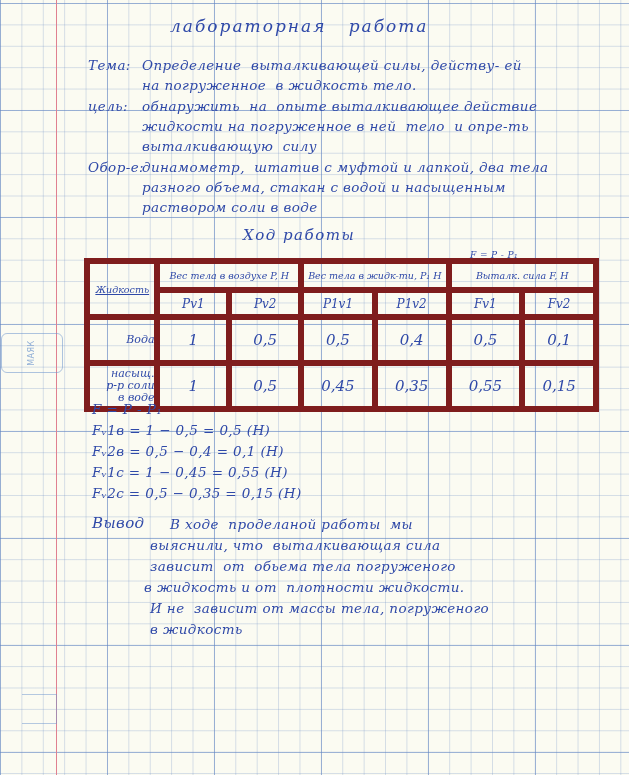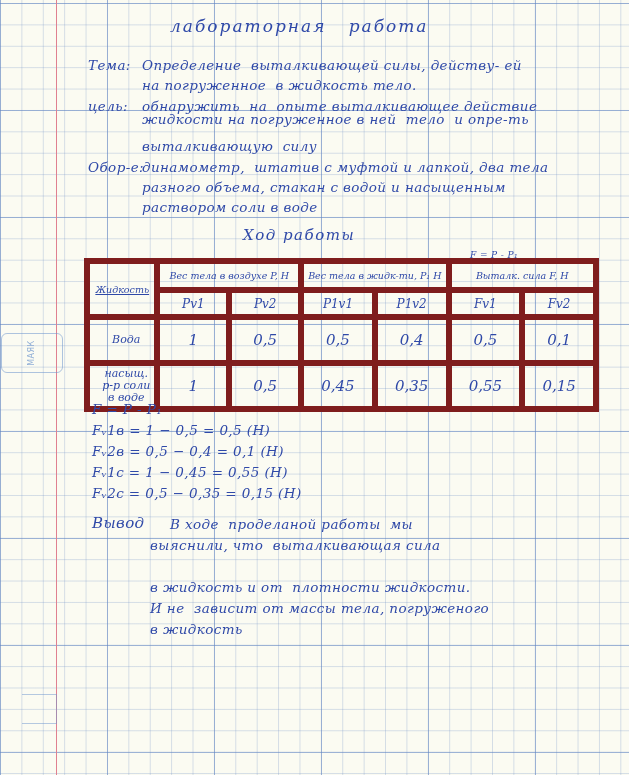--- a/index.html
+++ b/index.html
@@ -135,21 +135,21 @@
     font-size: 12px;
     height: 21px;
   }
   #data-table .val-cell {
     font-size: 15px;
     height: 40px;
   }
   #data-table .rowlabel {
     font-size: 11px;
     line-height: 12px;
-    text-align: center;
+    text-align: right;
     padding-left: 8px;
     white-space: pre-line;
   }
   #data-table .col-first { width: 62px; text-decoration: underline; }
   #data-table .col-rest  { width: 75.5px; }
 </style>
 </head>
 <body>
 
 <div id="page">
@@ -161,21 +161,21 @@
   <div id="corner-box"></div>
 
   <div class="hw hw-title" style="left:170px; top:16px;">лабораторная   работа</div>
 
   <div class="hw hw-body" style="left:88px; top:56px;">Тема:</div>
   <div class="hw hw-body" style="left:142px; top:56px;">Определение  выталкивающей силы, действу- ей</div>
   <div class="hw hw-body" style="left:142px; top:76px;">на погруженное  в жидкость тело.</div>
 
   <div class="hw hw-body" style="left:88px; top:97px;">цель:</div>
   <div class="hw hw-body" style="left:142px; top:97px;">обнаружить  на  опыте выталкивающее действие</div>
-  <div class="hw hw-body" style="left:142px; top:110px;">жидкости на погруженное в ней  тело  и опре-ть</div>
+  <div class="hw hw-body" style="left:142px; top:117px;">жидкости на погруженное в ней  тело  и опре-ть</div>
   <div class="hw hw-body" style="left:142px; top:137px;">выталкивающую  силу</div>
 
   <div class="hw hw-body" style="left:88px; top:158px;">Обор-е:</div>
   <div class="hw hw-body" style="left:142px; top:158px;">динамометр,  штатив с муфтой и лапкой, два тела</div>
   <div class="hw hw-body" style="left:142px; top:178px;">разного объема, стакан с водой и насыщенным</div>
   <div class="hw hw-body" style="left:142px; top:198px;">раствором соли в воде</div>
 
   <div class="hw hw-title" style="left:243px; top:226px; font-size:15px; letter-spacing:1.5px;">Ход работы</div>
 
   <table id="data-table">
@@ -221,17 +221,18 @@
 
   <div class="hw hw-body" style="left:92px; top:400px;">F = P - P₁</div>
   <div class="hw hw-body" style="left:92px; top:421px;">Fᵥ1в = 1 − 0,5 = 0,5 (Н)</div>
   <div class="hw hw-body" style="left:92px; top:442px;">Fᵥ2в = 0,5 − 0,4 = 0,1 (Н)</div>
   <div class="hw hw-body" style="left:92px; top:463px;">Fᵥ1с = 1 − 0,45 = 0,55 (Н)</div>
   <div class="hw hw-body" style="left:92px; top:484px;">Fᵥ2с = 0,5 − 0,35 = 0,15 (Н)</div>
 
   <div class="hw hw-body" style="left:92px; top:514px; font-size:15px;">Вывод</div>
   <div class="hw hw-body" style="left:170px; top:515px;">В ходе  проделаной работы  мы</div>
   <div class="hw hw-body" style="left:150px; top:536px;">выяснили, что  выталкивающая сила</div>
-  <div class="hw hw-body" style="left:150px; top:578px;">в жидкость и от  плотности жидкости.</div>
+  <div class="hw hw-body" style="left:150px; top:557px;">зависит  от  обьема тела погруженого</div>
+  <div class="hw hw-body" style="left:144px; top:578px;">в жидкость и от  плотности жидкости.</div>
   <div class="hw hw-body" style="left:150px; top:599px;">И не  зависит от массы тела, погруженого</div>
   <div class="hw hw-body" style="left:150px; top:620px;">в жидкость</div>
 
 </div>
 
 </body></html>

